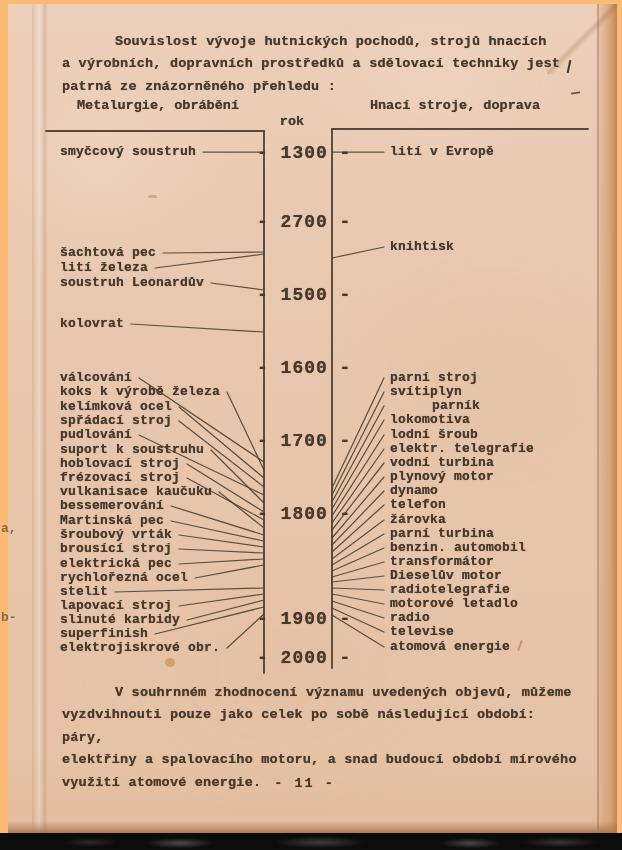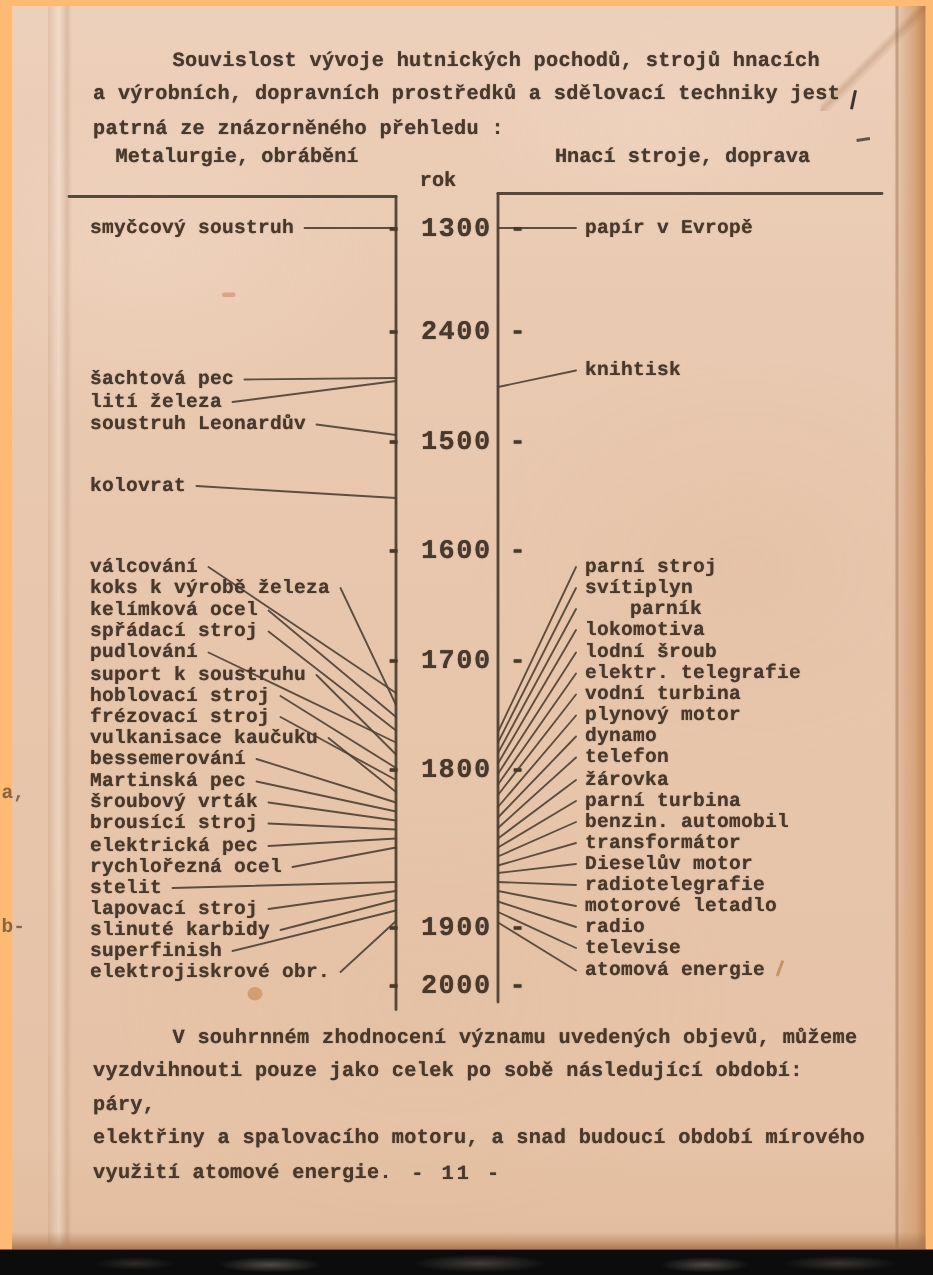--- a/index.html
+++ b/index.html
@@ -114,21 +114,21 @@
       <line x1="332" y1="582" x2="384" y2="576"></line>
       <line x1="332" y1="588" x2="384" y2="590"></line>
       <line x1="332" y1="594" x2="384" y2="604"></line>
       <line x1="332" y1="601" x2="384" y2="618"></line>
       <line x1="332" y1="608" x2="384" y2="632"></line>
       <line x1="332" y1="615" x2="384" y2="647"></line>
     </svg>
 
   <div id="years">
       <div class="year ink" style="top: 143px;">- 1300 -</div>
-      <div class="year ink" style="top: 212px;">- 2400 -</div>
+      <div class="year ink" style="top: 212px;">- 2700 -</div>
       <div class="year ink" style="top: 285px;">- 1500 -</div>
       <div class="year ink" style="top: 358px;">- 1600 -</div>
       <div class="year ink" style="top: 431px;">- 1700 -</div>
       <div class="year ink" style="top: 504px;">- 1800 -</div>
       <div class="year ink" style="top: 609px;">- 1900 -</div>
       <div class="year ink" style="top: 648px;">- 2000 -</div>
     </div>
   <div id="left-items">
       <div class="item ink left-i" style="left: 60px; top: 144px;">smyčcový soustruh</div>
       <div class="item ink left-i" style="left: 60px; top: 245px;">šachtová pec</div>
@@ -150,25 +150,25 @@
       <div class="item ink left-i" style="left: 60px; top: 541px;">brousící stroj</div>
       <div class="item ink left-i" style="left: 60px; top: 556px;">elektrická pec</div>
       <div class="item ink left-i" style="left: 60px; top: 570px;">rychlořezná ocel</div>
       <div class="item ink left-i" style="left: 60px; top: 584px;">stelit</div>
       <div class="item ink left-i" style="left: 60px; top: 598px;">lapovací stroj</div>
       <div class="item ink left-i" style="left: 60px; top: 612px;">slinuté karbidy</div>
       <div class="item ink left-i" style="left: 60px; top: 626px;">superfinish</div>
       <div class="item ink left-i" style="left: 60px; top: 640px; font-family: Liberation Mono, monospace;">elektrojiskrové obr.</div>
     </div>
   <div id="right-items">
-      <div class="item ink right-i" style="left: 390px; top: 144px;">papír v Evropě</div>
+      <div class="item ink right-i" style="left: 390px; top: 144px;">lití v Evropě</div>
       <div class="item ink right-i" style="left: 390px; top: 239px;">knihtisk</div>
       <div class="item ink right-i" style="left: 390px; top: 370px;">parní stroj</div>
       <div class="item ink right-i" style="left: 390px; top: 384px;">svítiplyn</div>
-      <div class="item ink right-i" style="left: 380px; top: 398px; padding-left: 40px;">parník</div>
+      <div class="item ink right-i" style="left: 392px; top: 398px; padding-left: 40px;">parník</div>
       <div class="item ink right-i" style="left: 390px; top: 412px;">lokomotiva</div>
       <div class="item ink right-i" style="left: 390px; top: 427px;">lodní šroub</div>
       <div class="item ink right-i" style="left: 390px; top: 441px;">elektr. telegrafie</div>
       <div class="item ink right-i" style="left: 390px; top: 455px;">vodní turbina</div>
       <div class="item ink right-i" style="left: 390px; top: 469px;">plynový motor</div>
       <div class="item ink right-i" style="left: 390px; top: 483px;">dynamo</div>
       <div class="item ink right-i" style="left: 390px; top: 497px;">telefon</div>
       <div class="item ink right-i" style="left: 390px; top: 512px;">žárovka</div>
       <div class="item ink right-i" style="left: 390px; top: 526px;">parní turbina</div>
       <div class="item ink right-i" style="left: 390px; top: 540px;">benzin. automobil</div>

